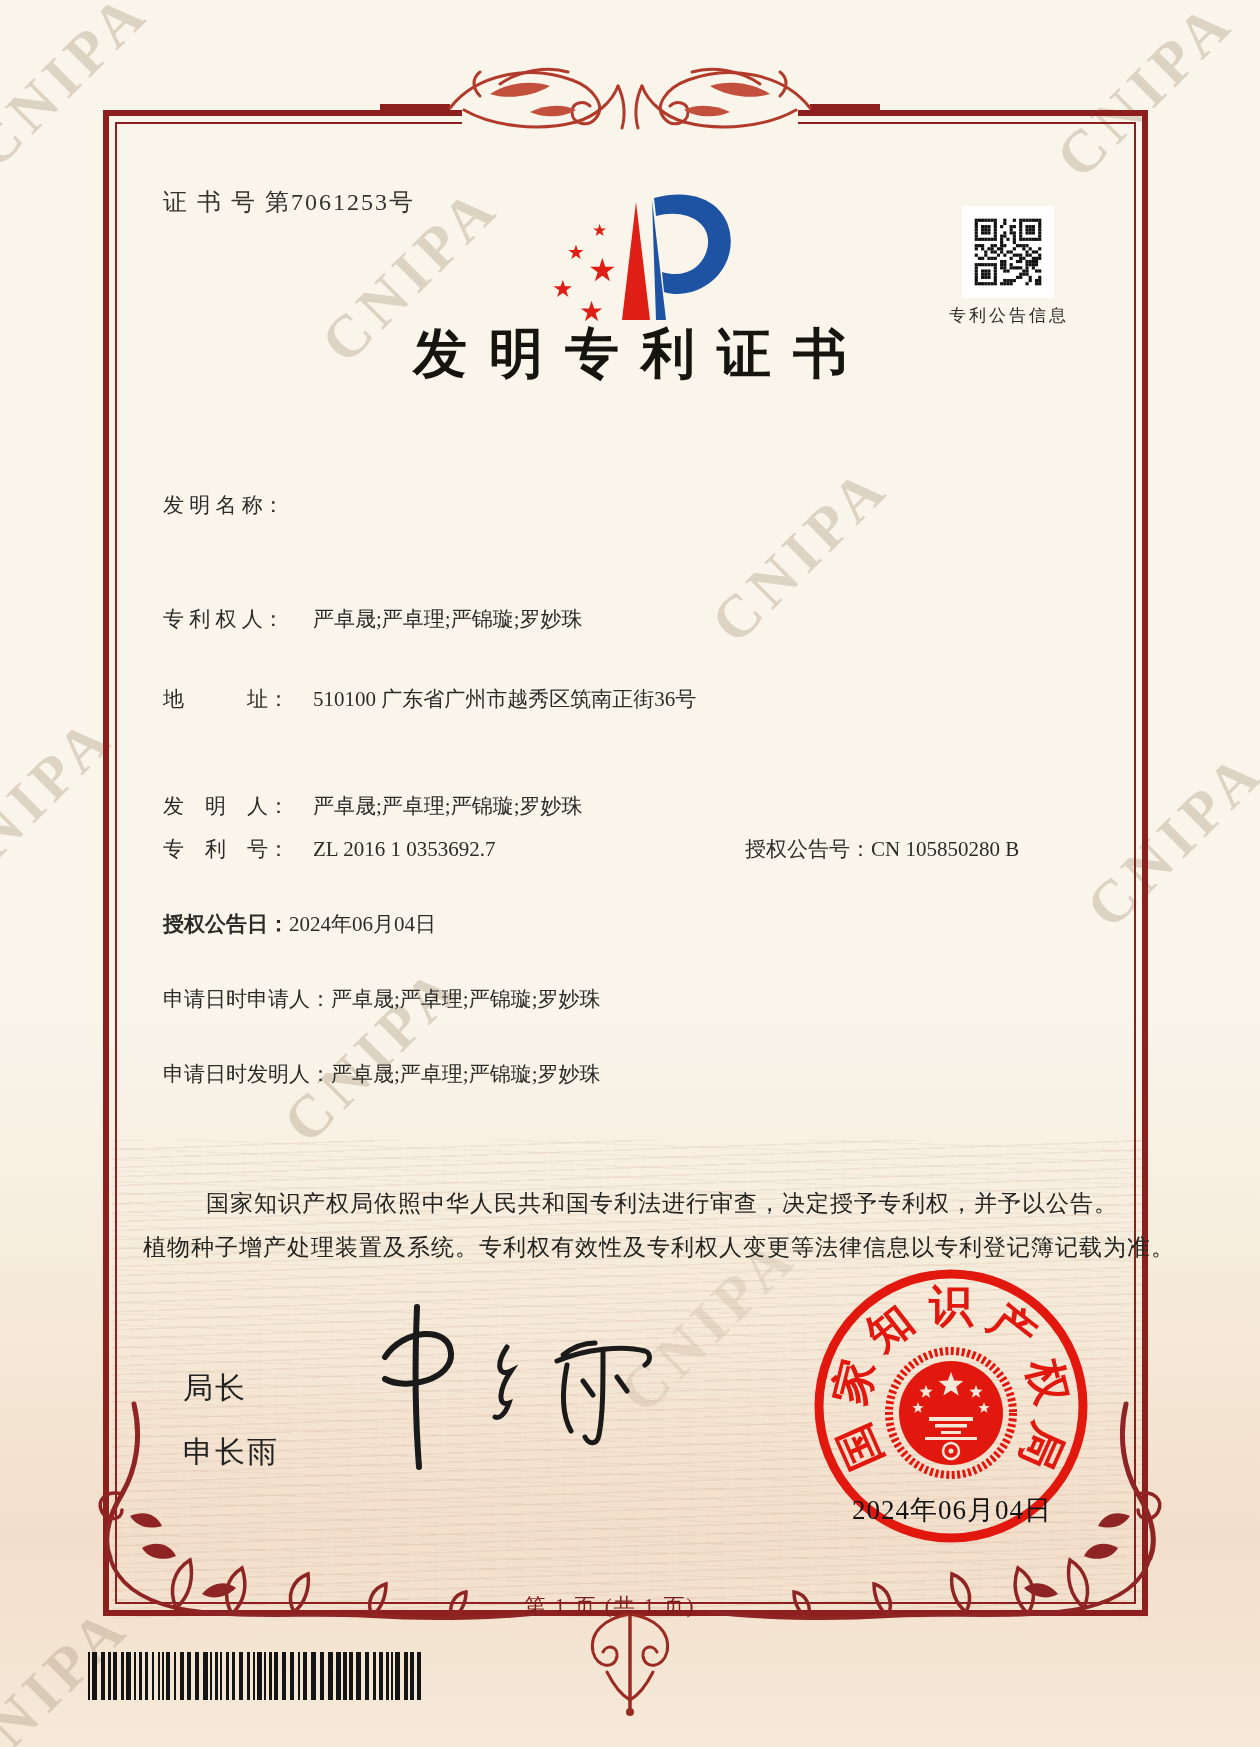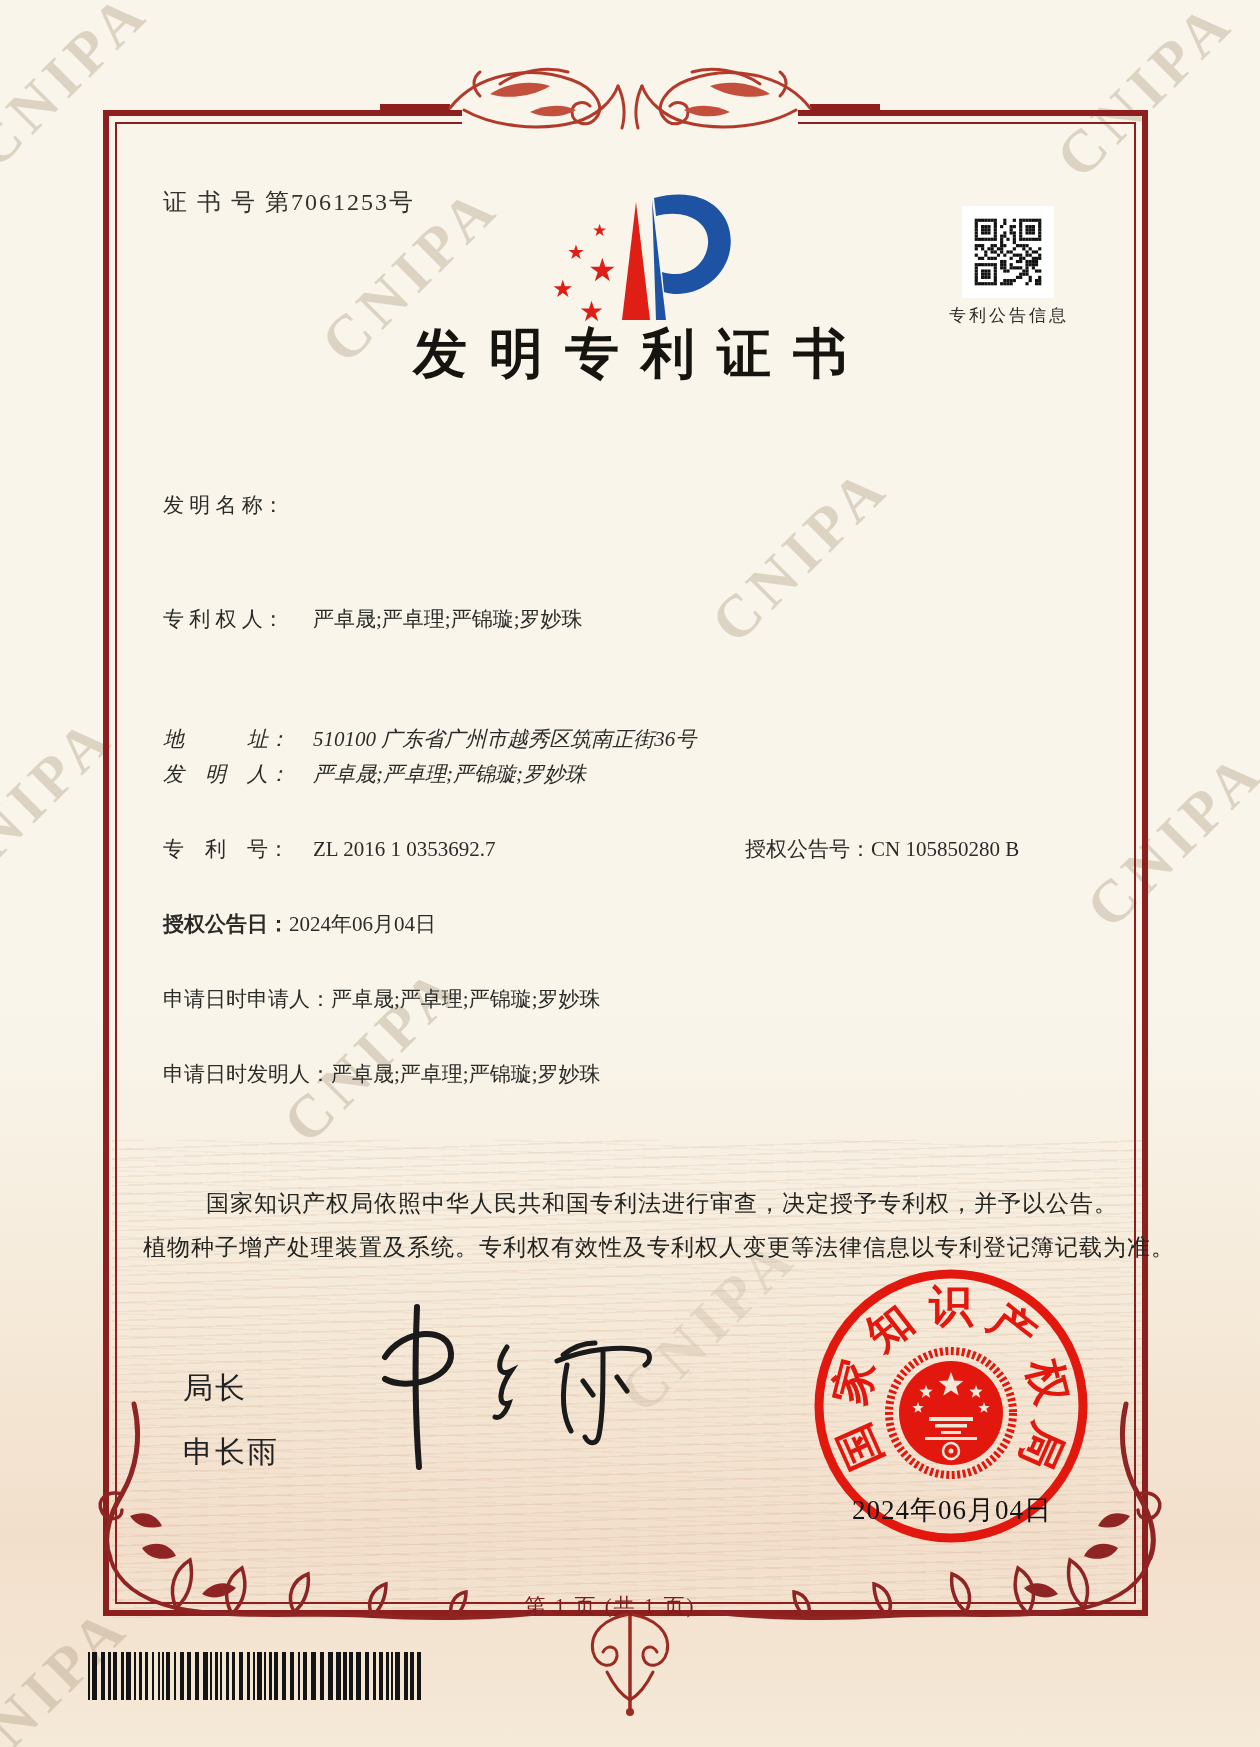--- a/index.html
+++ b/index.html
@@ -385,25 +385,25 @@
 
 <div class="title">发明专利证书</div>
 
 <div class="row" style="top:488px;">
   <span class="lab">发 明 名 称：</span>
 </div>
 <div class="row" style="top:602px;">
   <span class="lab">专 利 权 人：</span>
   <span class="val">严卓晟;严卓理;严锦璇;罗妙珠</span>
 </div>
-<div class="row" style="top:722px;font-style:italic;">
+<div class="row" style="top:682px;">
   <span class="lab">地　　　址：</span>
   <span class="val">510100 广东省广州市越秀区筑南正街36号</span>
 </div>
-<div class="row" style="top:757px;font-style:italic;">
+<div class="row" style="top:789px;">
   <span class="lab">发　明　人：</span>
   <span class="val">严卓晟;严卓理;严锦璇;罗妙珠</span>
 </div>
 <div class="row" style="top:832px;">
   <span class="col-left">
     <span class="lab">专　利　号：</span>
     <span class="val">ZL 2016 1 0353692.7</span>
   </span>
   <span class="col-right">
     <span class="lab" style="min-width:0;">授权公告号：</span>

